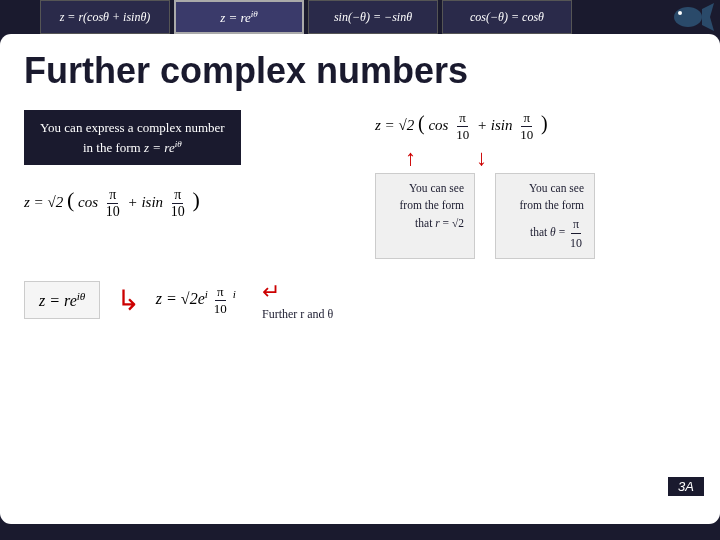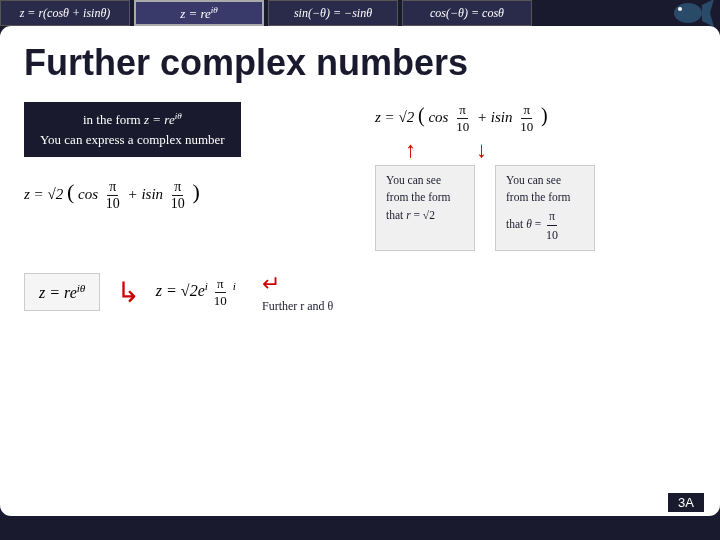--- a/index.html
+++ b/index.html
@@ -9,22 +9,23 @@
       background: #1a1a2e;
       font-family: 'Times New Roman', serif;
       overflow: hidden;
       position: relative;
     }
 
     
     .top-bar {
       display: flex;
       align-items: stretch;
-      height: 26px;
-      background: #1a1a2e;
+      height: 34px;
+      background: #1a1a2e;
+      padding-left: 40px;
     }
     .formula-box {
       background: #2a2a4a;
       border: 1px solid #555;
       color: #fff;
       font-style: italic;
       font-size: 13px;
       padding: 2px 8px;
       display: flex;
       align-items: center;
@@ -89,21 +90,21 @@
       margin-top: 4px;
       position: relative;
     }
 
     .annotation-box {
       background: #f0f0f0;
       border: 1px solid #ccc;
       padding: 6px 10px;
       font-size: 11.5px;
       color: #1a1a2e;
-      text-align: left;
+      text-align: right;
       min-width: 100px;
       line-height: 1.5;
     }
 
     .arrow-up {
       text-align: center;
       font-size: 22px;
       color: #cc0000;
       line-height: 1;
     }
@@ -122,27 +123,28 @@
       gap: 16px;
     }
     .replace-arrow {
       font-size: 26px;
       color: #cc0000;
     }
 
     
     .page-num {
       position: absolute;
-      bottom: 4px;
+      bottom: 28px;
       right: 16px;
       background: #1a1a2e;
       color: #fff;
       font-size: 13px;
       padding: 2px 10px;
       font-family: Arial, sans-serif;
+      font-style: italic;
     }
 
     
     .math {
       font-family: 'Times New Roman', serif;
       font-style: italic;
     }
     .math-frac {
       display: inline-flex;
       flex-direction: column;
@@ -190,22 +192,22 @@
 </div>
 
 <div class="main">
   <div class="page-title">Further complex numbers</div>
 
   <div style="display:flex; gap:30px;">
 
     <div style="flex:1;">
       
       <div class="intro-box">
+        <div>You can express a complex number</div>
         <div>in the form <span class="math">z = re<sup>iθ</sup></span></div>
-        <div>You can express a complex number</div>
       </div>
 
       
 
       
       <div style="margin-top:12px; font-size:15px;">
         <span class="math">z = √2</span>
         <span style="font-size:22px;">(</span>
         <span class="math">cos</span>
         <span class="math-frac" style="font-size:14px; margin: 0 2px;">

